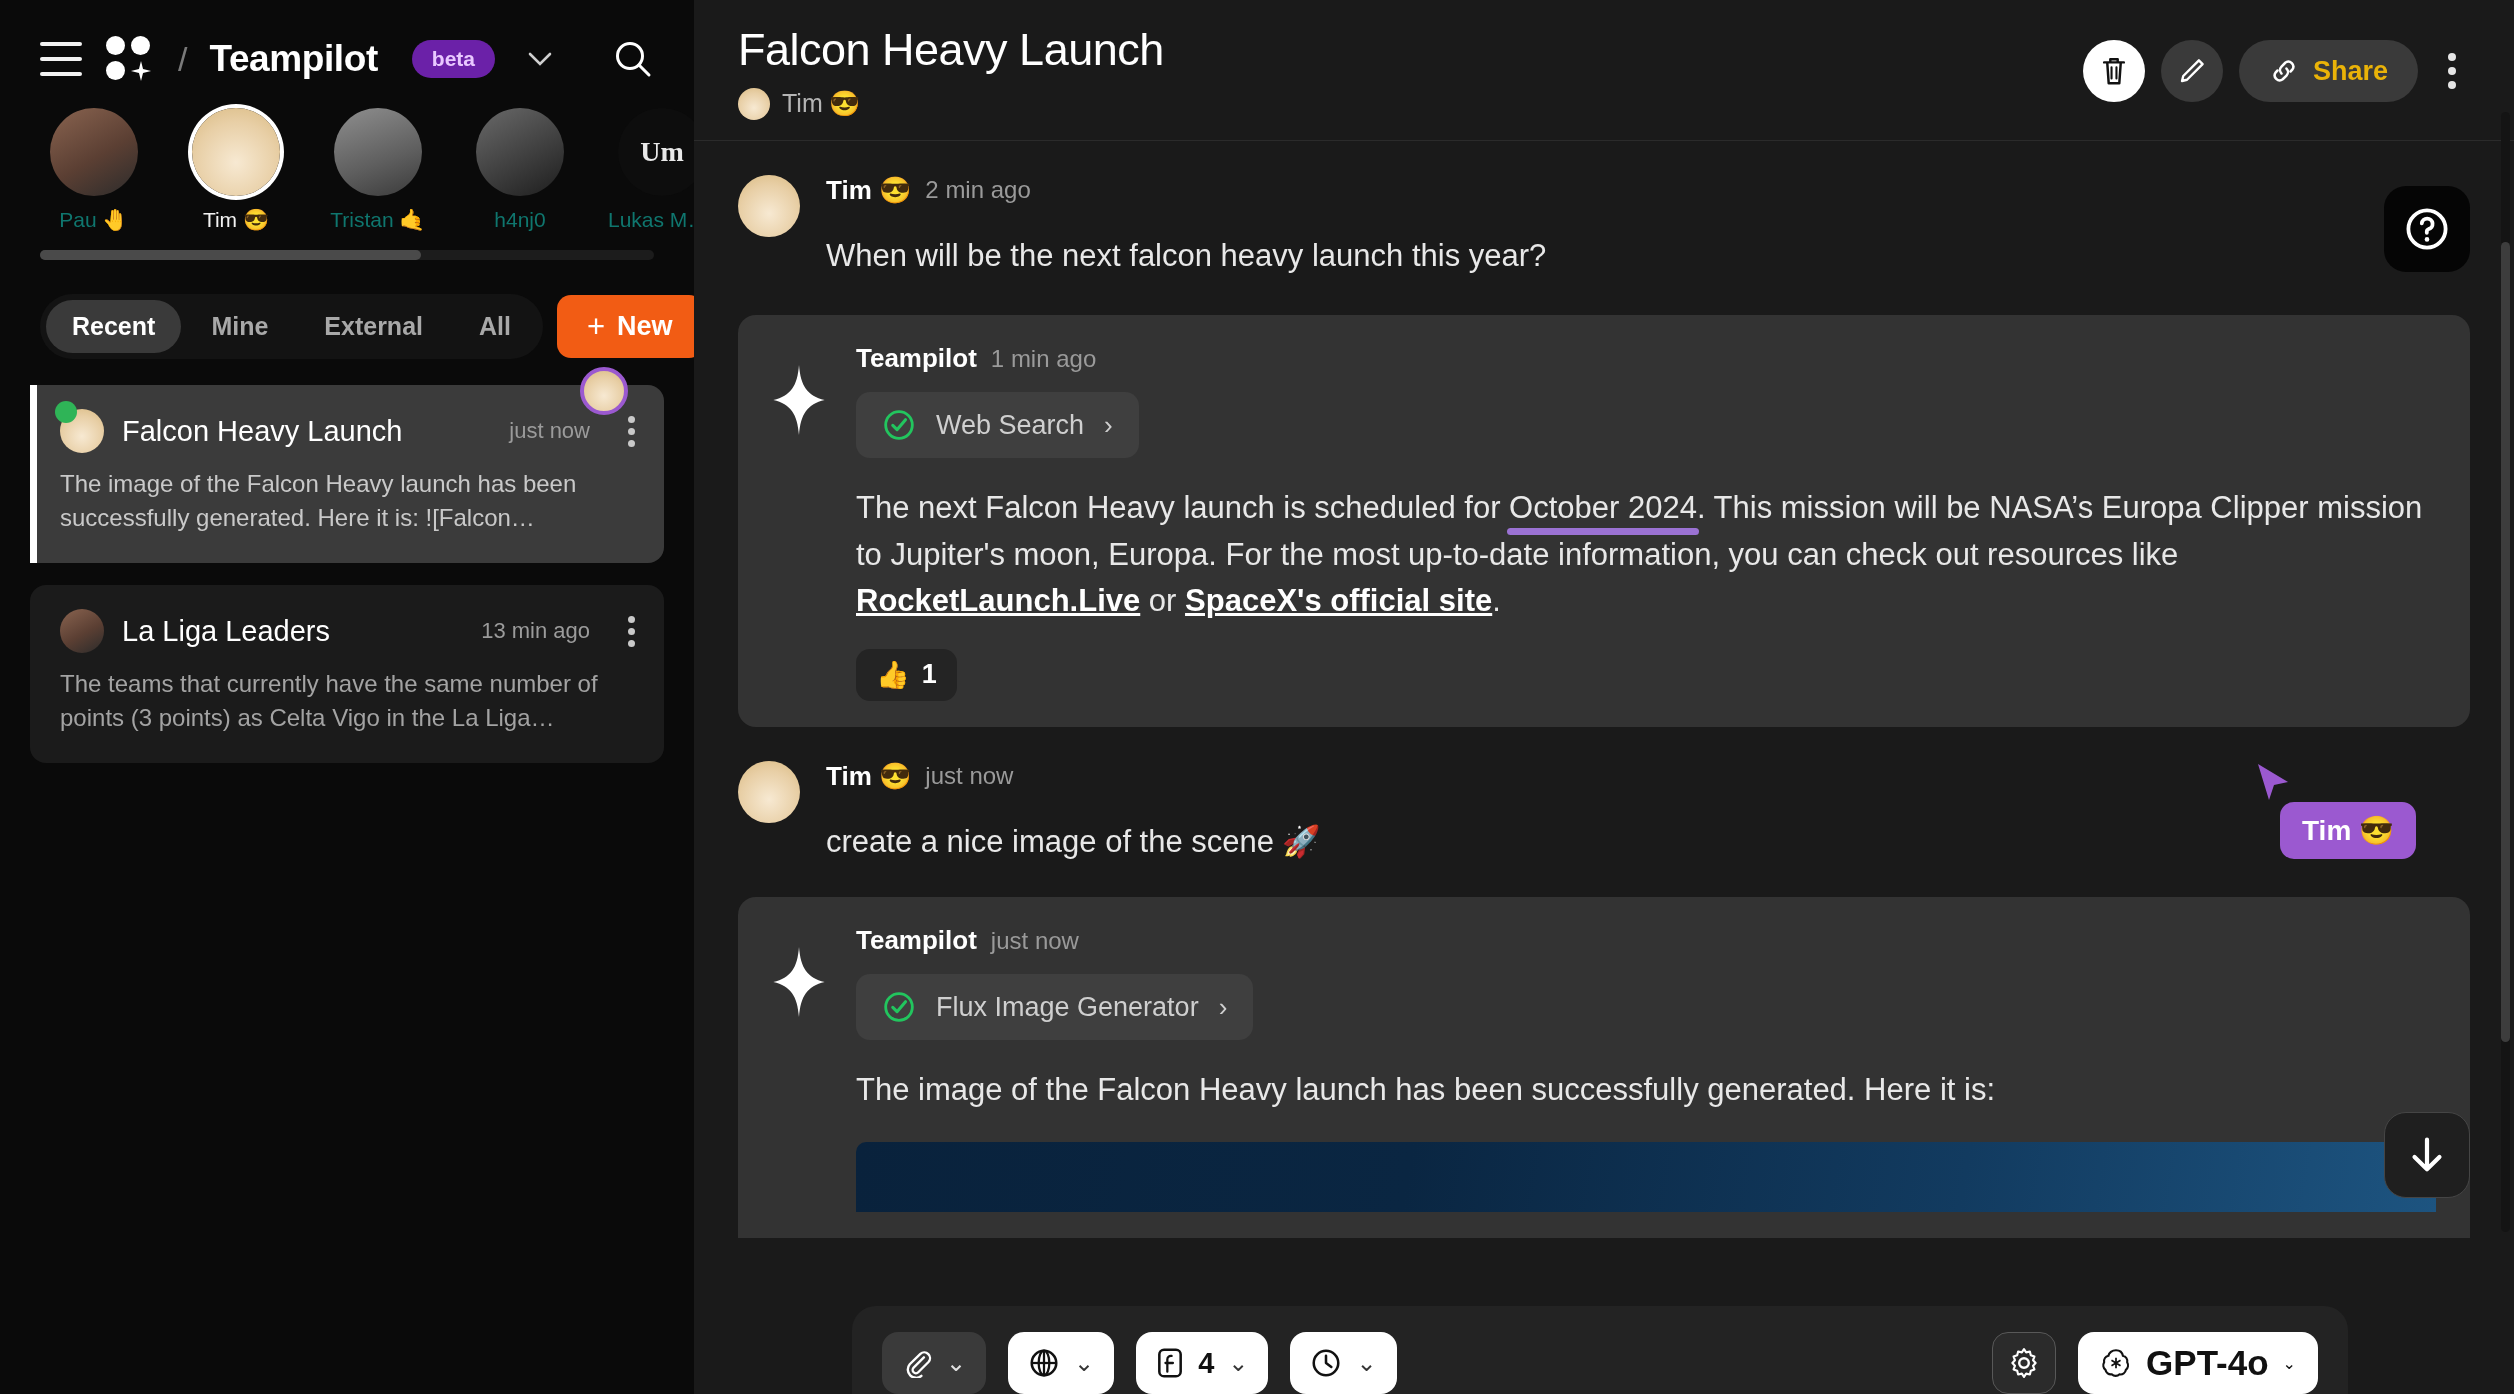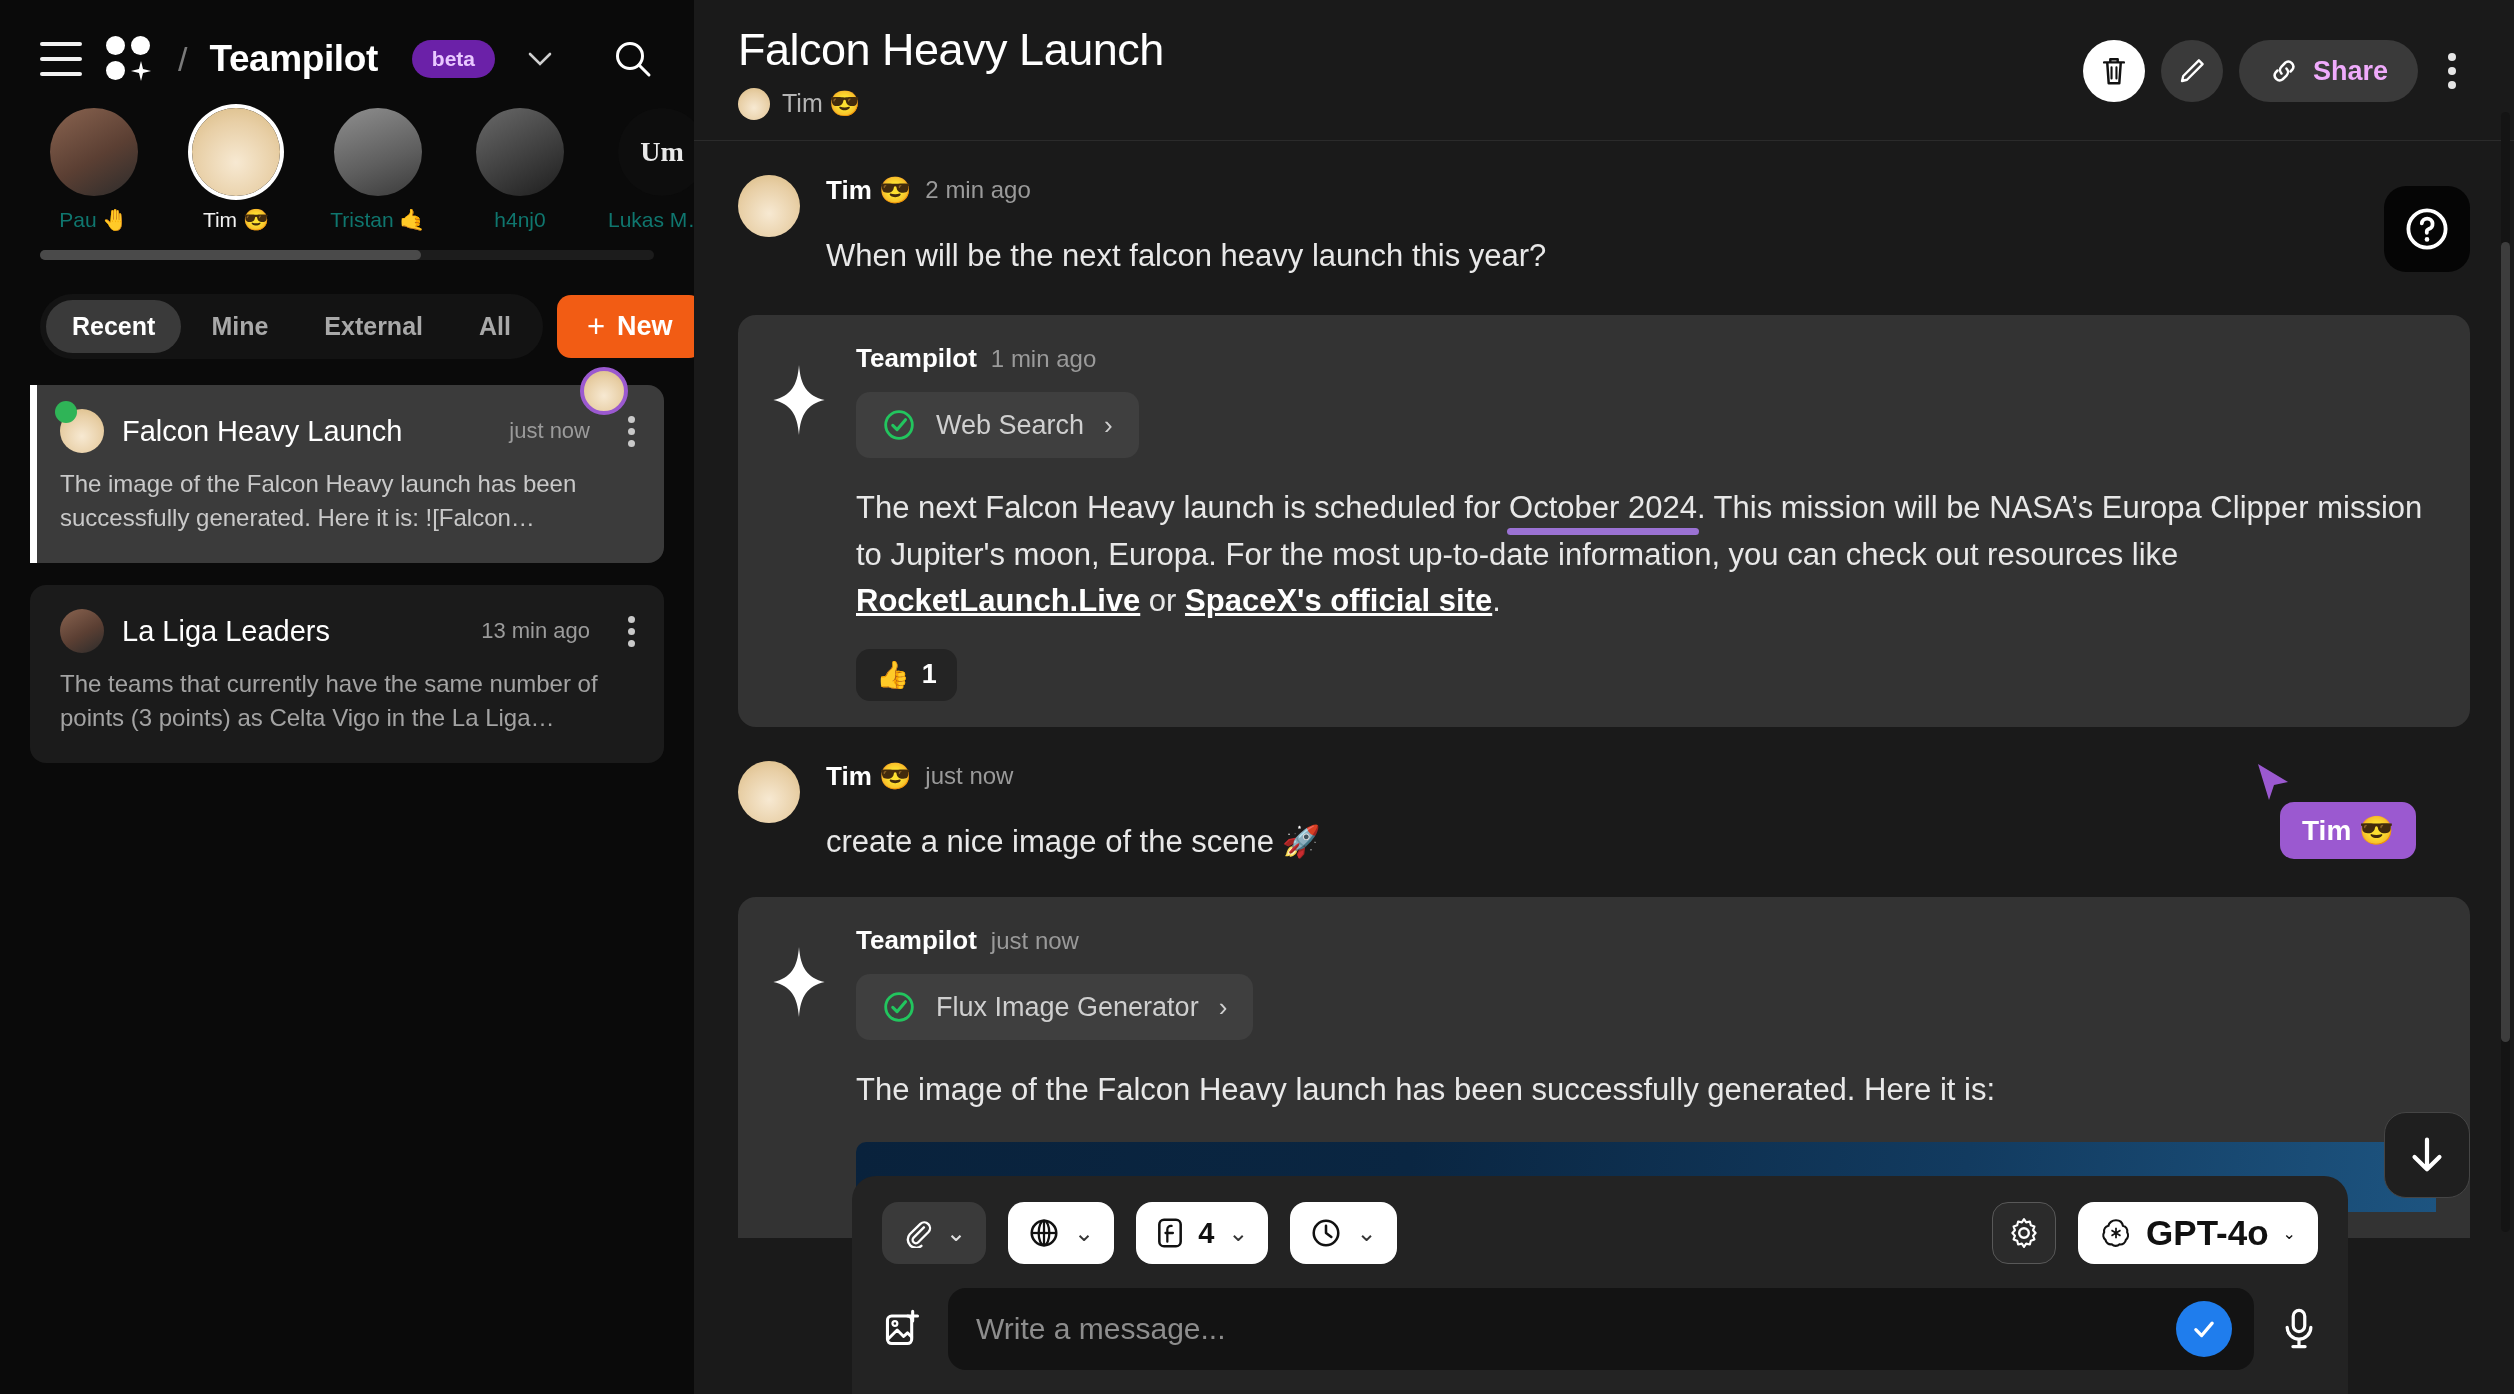--- a/index.html
+++ b/index.html
@@ -102,21 +102,21 @@
   .chat-title { font-size:45px; color:#ffffff; font-weight:400; letter-spacing:-0.5px; line-height:1.15; }
   .chat-sub { margin-top:12px; display:flex; align-items:center; gap:12px; font-size:25px; color:#b4b4b4; }
   .chat-sub .avatar-xs { width:32px; height:32px; border-radius:50%; overflow:hidden; background:#d9c39e; }
   .mh-right { display:flex; align-items:center; gap:16px; padding-top:16px; }
   .icon-round {
     width:62px; height:62px; border-radius:50%; display:flex; align-items:center; justify-content:center; cursor:pointer;
   }
   .icon-round.light { background:#ffffff; }
   .icon-round.dark { background:#3a3a3a; }
   .share-btn {
-    height:62px; border-radius:34px; background:#3a3a3a; color:#f0abfc; border:none;
+    height:62px; border-radius:34px; background:#3a3a3a; color:#eab308; border:none;
     display:flex; align-items:center; gap:14px; padding:0 30px; font-size:27px; font-weight:600;
     cursor:pointer; font-family:inherit;
   }
   .kebab-v { display:flex; flex-direction:column; gap:6px; padding: 0 14px; cursor:pointer; }
   .kebab-v i { width:8px; height:8px; border-radius:50%; background:#e6e6e6; display:block; }
 
   
   .thread { flex:1; overflow:hidden; position:relative; padding: 0 44px; }
   .msg { display:flex; gap:26px; padding: 34px 0 10px 0; }
   .msg-av { width:62px; height:62px; border-radius:50%; overflow:hidden; flex-shrink:0; background:#d9c39e; }
@@ -526,41 +526,16 @@
             <svg width="32" height="32" viewBox="0 0 24 24">
               <path d="M12 2.4 c3 0 4.8 2 5.2 4.2 c2.2 .6 3.6 2.6 3.2 4.9 c1 1.8 .8 4.2-1 5.6 c-.4 2.3-2.4 3.8-4.7 3.4 c-1.6 1.6-4.3 1.6-5.9 0 c-2.3 .4-4.3-1.1-4.7-3.4 c-1.8-1.4-2-3.8-1-5.6 C2.7 9.2 4.1 7.2 6.3 6.6 C6.7 4.4 9 2.4 12 2.4 Z" stroke="#111" stroke-width="1.6" fill="none"></path>
               <path d="M12 8 v8 M8.6 10 l6.8 4 M15.4 10 l-6.8 4" stroke="#111" stroke-width="1.3"></path>
             </svg>
           </span>
           <span class="mname">GPT-4o</span>
           <span class="cv">⌄</span>
         </div>
       </div>
 
-      <div class="comp-input-row">
-        <span>
-          <svg width="40" height="42" viewBox="0 0 24 26">
-            <rect x="3" y="5" width="15" height="17" rx="2.6" stroke="#fff" stroke-width="1.9" fill="none"></rect>
-            <circle cx="7.6" cy="9.6" r="1.5" stroke="#fff" stroke-width="1.4" fill="none"></circle>
-            <path d="M3.6 19 L9 13.6 L13 17.6 L15.4 15.4 L18 18" stroke="#fff" stroke-width="1.8" fill="none" stroke-linecap="round" stroke-linejoin="round"></path>
-            <path d="M18.6 2 v6 M15.6 5 h6" stroke="#fff" stroke-width="1.9" stroke-linecap="round"></path>
-          </svg>
-        </span>
-        <div class="input-wrap">
-          <input type="text" placeholder="Write a message..." style="">
-          <span class="send-btn">
-            <svg width="28" height="28" viewBox="0 0 24 24">
-              <path d="M5 12.6 L10 17.6 L19 7" stroke="#fff" stroke-width="2.8" fill="none" stroke-linecap="round" stroke-linejoin="round"></path>
-            </svg>
-          </span>
-        </div>
-        <span>
-          <svg width="38" height="44" viewBox="0 0 22 26">
-            <rect x="7.6" y="2" width="6.8" height="12.5" rx="3.4" stroke="#fff" stroke-width="1.9" fill="none"></rect>
-            <path d="M4 12 a7 7 0 0 0 14 0" stroke="#fff" stroke-width="1.9" fill="none" stroke-linecap="round"></path>
-            <path d="M11 19.2 V23 M7.4 23.4 h7.2" stroke="#fff" stroke-width="1.9" stroke-linecap="round"></path>
-          </svg>
-        </span>
-      </div>
     </div>
 
   </section>
 </div>
 
 </body></html>

